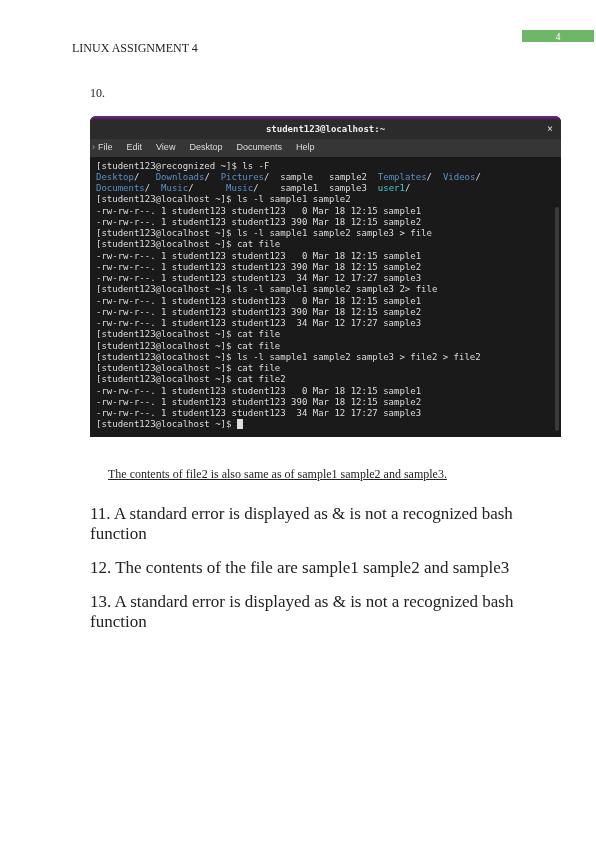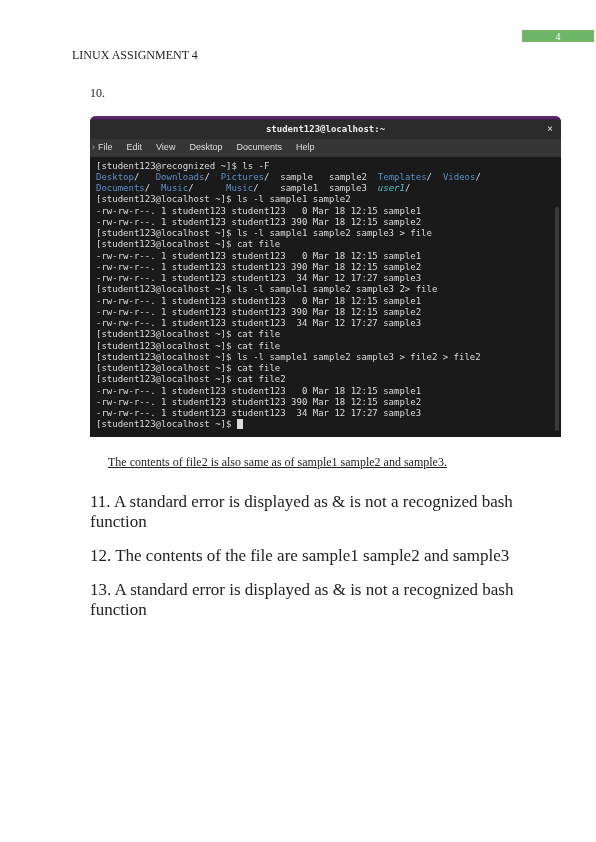--- a/index.html
+++ b/index.html
@@ -7,21 +7,21 @@
       width: 596px;
       height: 842px;
       background: #fff;
       font-family: 'Times New Roman', serif;
       font-size: 12px;
       color: #222;
       position: relative;
     }
     .header {
       position: absolute;
-      top: 48px;
+      top: 41px;
       left: 72px;
       right: 8px;
       display: flex;
       justify-content: space-between;
       align-items: center;
     }
     .title {
       font-size: 12px;
     }
     .page-badge {
@@ -49,21 +49,21 @@
       margin-bottom: 15px;
     }
     .terminal {
       width: 471px;
       background: #1a1a1a;
       border-radius: 6px 6px 0 0;
       overflow: hidden;
       font-family: 'DejaVu Sans Mono', 'Courier New', monospace;
       font-size: 9px;
       line-height: 1.25;
-      margin-bottom: 18px;
+      margin-bottom: 30px;
     }
     .term-topbar {
       height: 4px;
       background: linear-gradient(#6b2e7a, #3d1c4a);
     }
     .term-titlebar {
       background: #2b2b2b;
       color: #eee;
       text-align: center;
       padding: 4px 0;
@@ -95,21 +95,21 @@
       color: #aaa;
     }
     .term-body {
       background: #1a1a1a;
       color: #ccc;
       padding: 4px 6px 6px 6px;
       white-space: pre;
       position: relative;
     }
     .c-blue { color: #5b8fc7; }
-    .c-cyan { color: #4fc4cf; font-style: italic; }
+    .c-cyan { color: #4fc4cf; }
     .c-white { color: #ddd; }
     .cursor {
       display: inline-block;
       width: 6px;
       height: 10px;
       background: #ddd;
       vertical-align: text-bottom;
     }
     .scrollbar-track {
       position: absolute;

